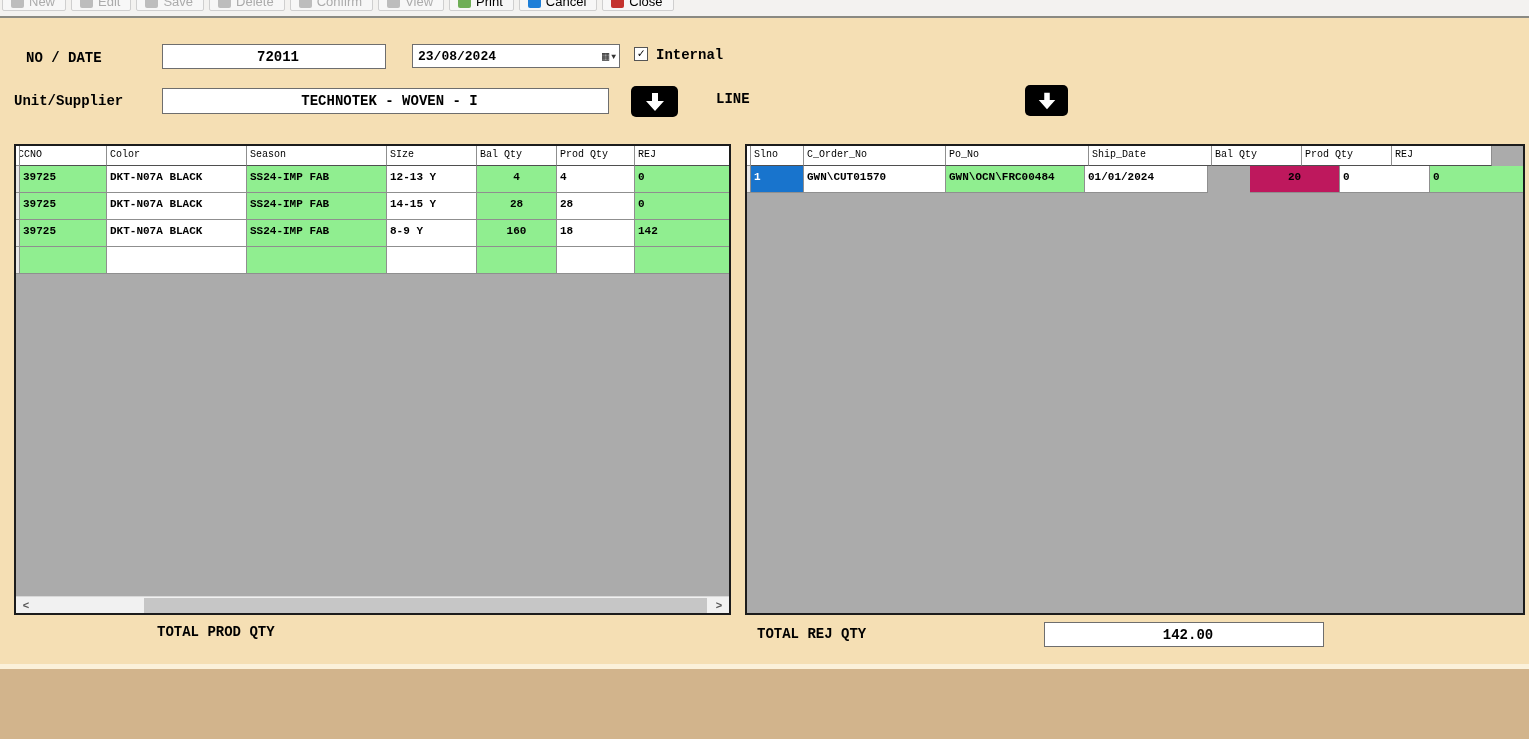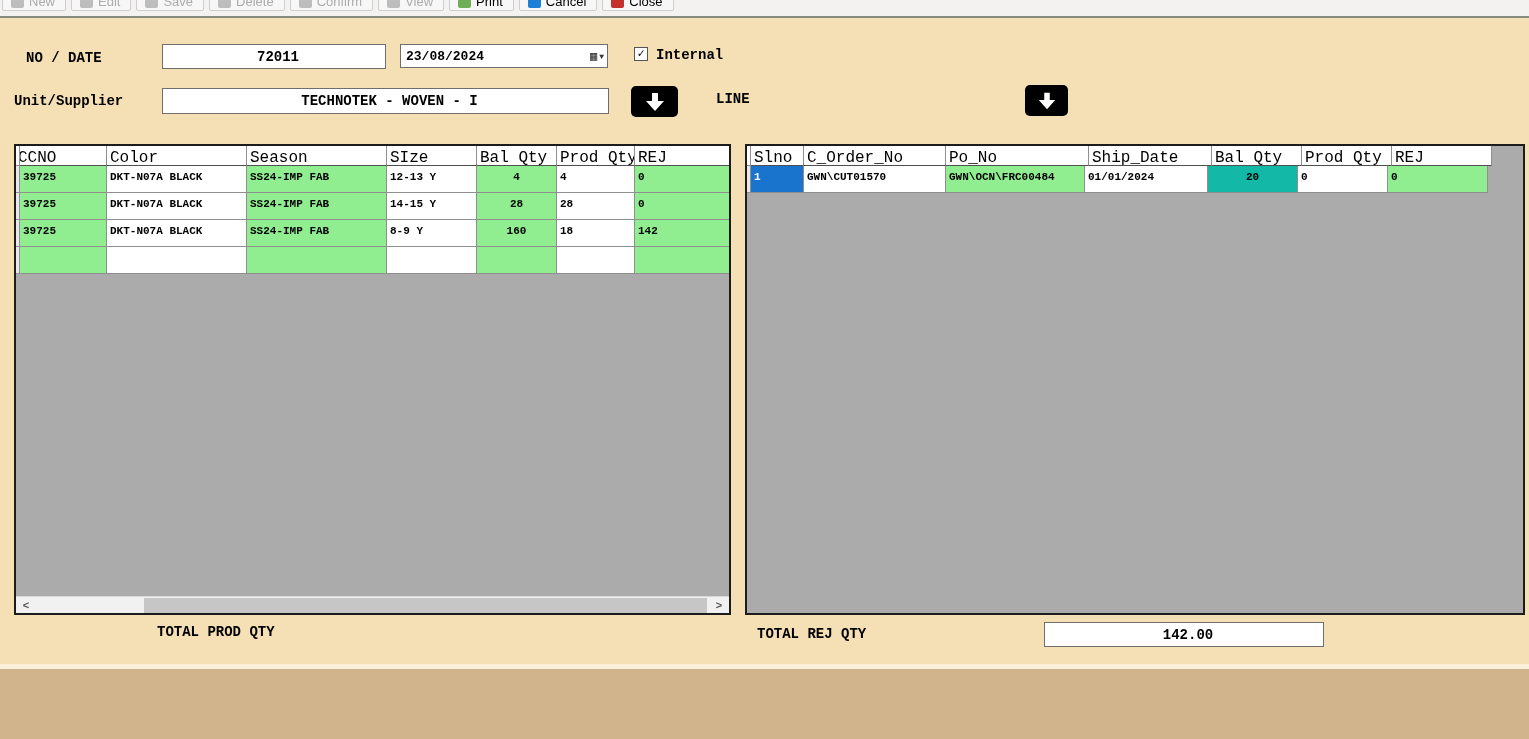--- a/index.html
+++ b/index.html
@@ -31,21 +31,21 @@
   .arrow-btn{position:absolute;background:#000;border-radius:5px;display:flex;
              align-items:center;justify-content:center;cursor:pointer;}
 
   
   .grid{position:absolute;top:144px;background:#ABABAB;border:2px solid #1c1c1c;
         box-sizing:border-box;overflow:hidden;}
   #left-grid{left:14px;width:717px;height:471px;}
   #right-grid{left:745px;width:780px;height:471px;}
   .gh-row{display:flex;height:20px;}
   .gh-cell{box-sizing:border-box;background:#fff;border-right:1px solid #8f8f8f;
-           border-bottom:1px solid #4f4f4f;font-size:16px;padding:3px 3px 0 3px;
+           border-bottom:1px solid #4f4f4f;font-size:10px;padding:3px 3px 0 3px;
            white-space:nowrap;overflow:hidden;flex:none;}
   .gh-cell.clip{text-indent:-5px;}
   .gd-row{display:flex;height:27px;}
   .gd-cell{box-sizing:border-box;border-right:1px solid #8f8f8f;border-bottom:1px solid #8f8f8f;
            font-size:11px;font-weight:bold;padding:5px 3px 0 3px;white-space:nowrap;
            overflow:hidden;flex:none;}
   .sliver{flex:none;width:4px;background:#e8e8e8;border-right:1px solid #8f8f8f;
           border-bottom:1px solid #8f8f8f;box-sizing:border-box;}
 
   
@@ -102,21 +102,21 @@
         </div>
         <div class="tb-btn">
           <span class="tb-icon" style="background: rgb(196, 50, 46);"></span>
           <span>Close</span>
         </div>
       </div>
   </div>
 
   <div class="flabel" style="left:26px;top:50px;">NO / DATE</div>
   <input class="tbox" style="left: 162px; top: 44px; width: 224px; height: 25px;" readonly="" value="72011">
-  <div class="datebox" style="left:400px;top:44px;width:208px;height:24px;">
+  <div class="datebox" style="left:412px;top:44px;width:208px;height:24px;">
     <span>23/08/2024</span>
     <span class="spacer"></span>
     <span class="cal-icon">▦</span>
     <span class="caret-icon">▼</span>
   </div>
   <div class="checkbox" style="left:634px;top:47px;" id="internal-checkbox">✓</div>
   <div class="flabel" style="left:656px;top:47px;">Internal</div>
 
   <div class="flabel" style="left:14px;top:93px;">Unit/Supplier</div>
   <input class="tbox" style="left: 162px; top: 88px; width: 447px; height: 26px;" readonly="" value="TECHNOTEK - WOVEN - I">
@@ -203,21 +203,21 @@
           <div class="gh-cell" style="width: 90px;">Bal Qty</div>
           <div class="gh-cell" style="width: 90px;">Prod Qty</div>
           <div class="gh-cell" style="width: 100px;">REJ</div>
         </div>
         <div class="gd-row">
           <div class="sliver"></div>
           <div class="gd-cell" style="width: 53px; text-align: left; background: rgb(24, 116, 205); color: rgb(255, 255, 255);">1</div>
           <div class="gd-cell" style="width: 142px; text-align: left; background: rgb(255, 255, 255);">GWN\CUT01570</div>
           <div class="gd-cell" style="width: 139px; text-align: left; background: rgb(144, 238, 144);">GWN\OCN\FRC00484</div>
           <div class="gd-cell" style="width: 123px; text-align: left; background: rgb(255, 255, 255);">01/01/2024</div>
-          <div class="gd-cell" style="width: 90px; text-align: center; background: #14b8a6;">20</div>
+          <div class="gd-cell" style="width: 90px; text-align: center; background: #be185d; margin-left: 42px;">20</div>
           <div class="gd-cell" style="width: 90px; text-align: left; background: rgb(255, 255, 255);">0</div>
           <div class="gd-cell" style="width: 100px; text-align: left; background: rgb(144, 238, 144);">0</div>
         </div>
       </div>
   </div>
 
   <div class="flabel" style="left:157px;top:624px;">TOTAL PROD QTY</div>
   <div class="flabel" style="left:757px;top:626px;">TOTAL REJ QTY</div>
   <input class="tbox" style="left: 1044px; top: 622px; width: 280px; height: 25px;" readonly="" value="142.00">
 

